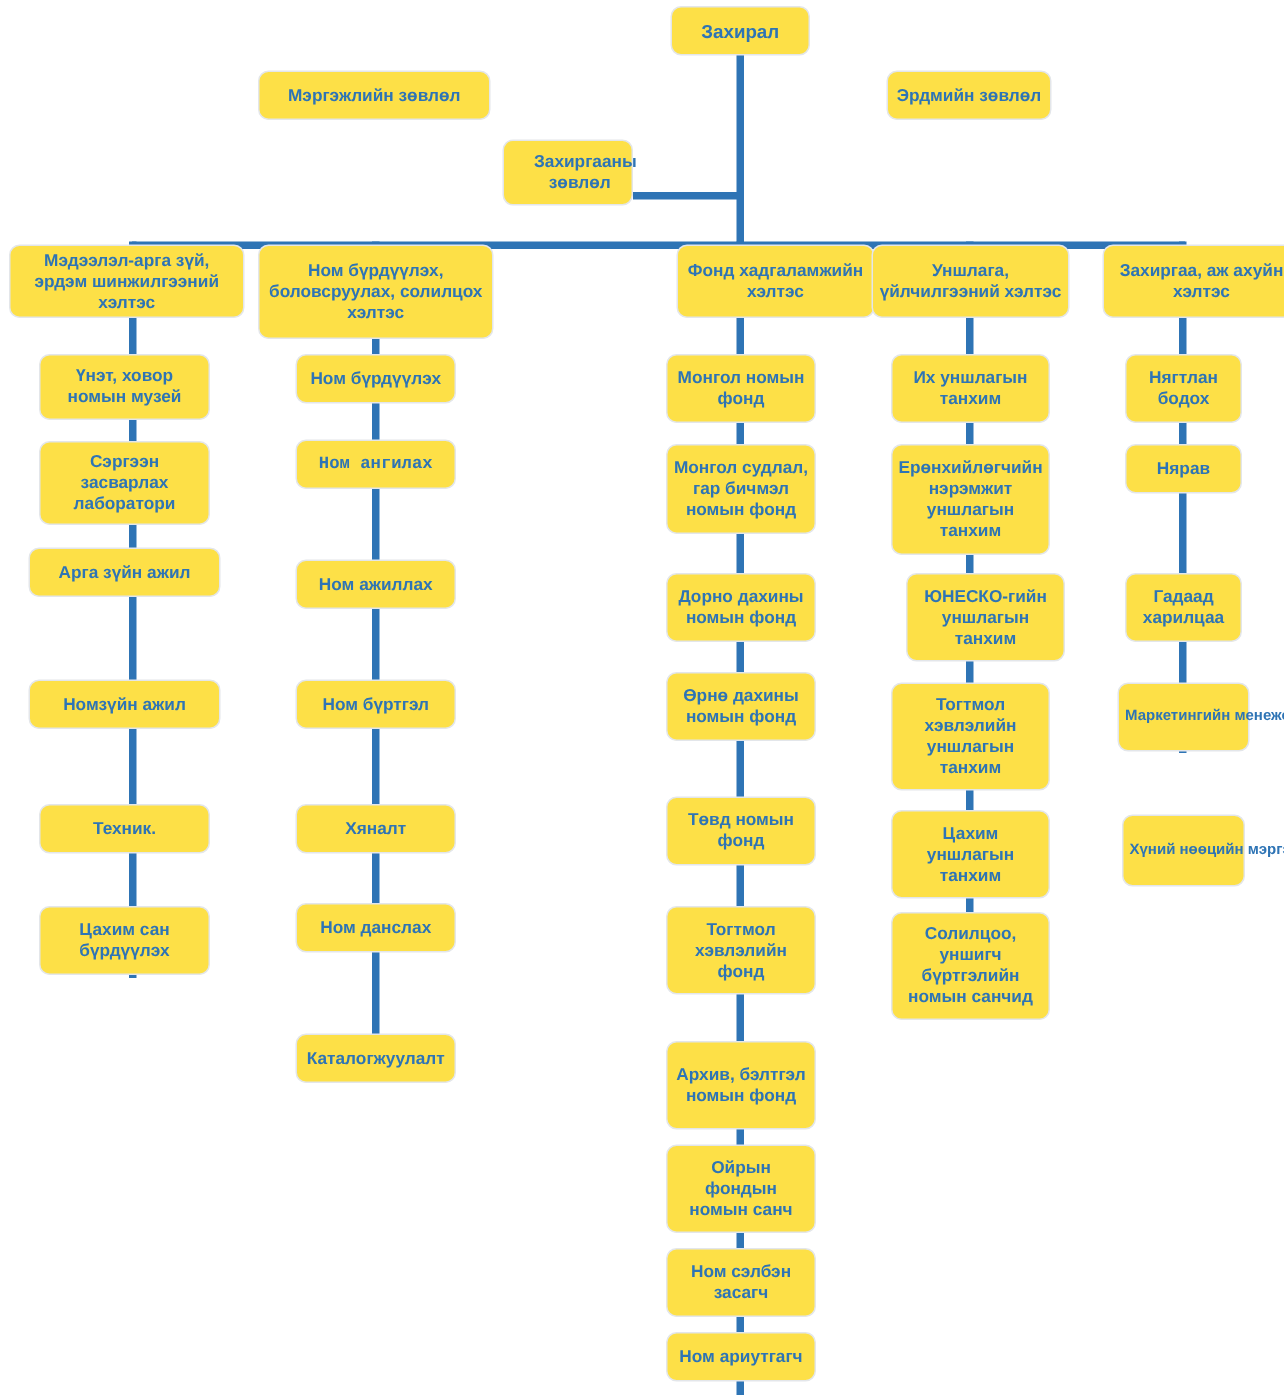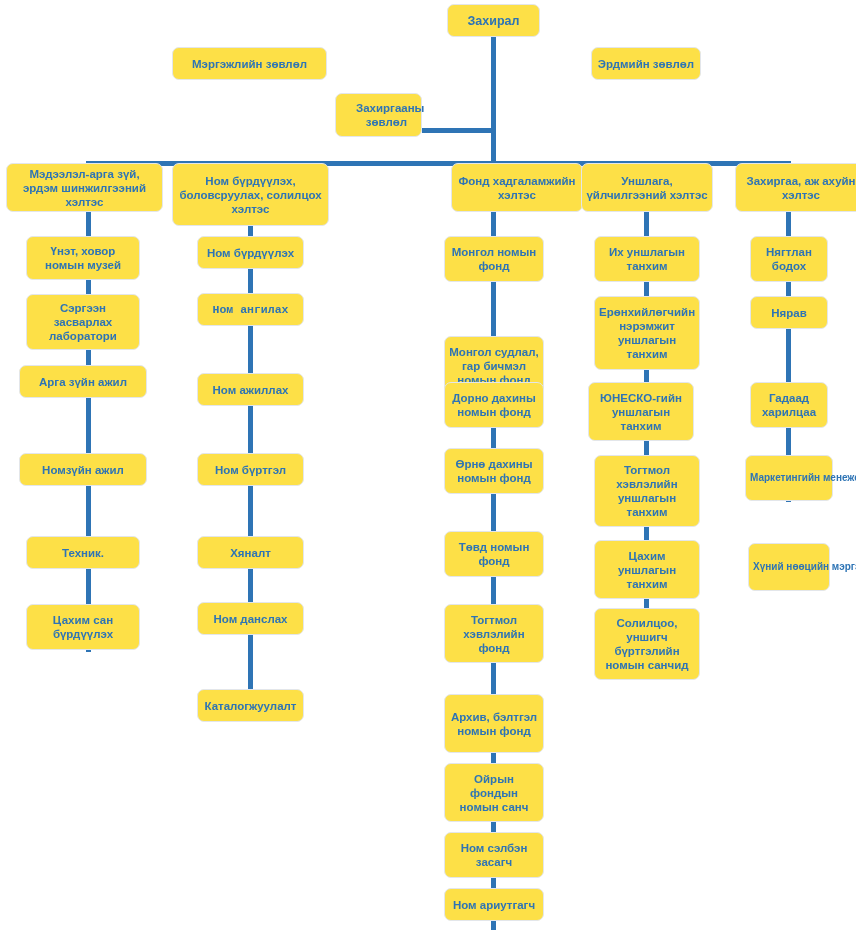--- a/index.html
+++ b/index.html
@@ -145,21 +145,21 @@
   <div class="node" style="left:197px; top:602px; width:107px; height:33px;">
     <span>Ном данслах</span>
   </div>
   <div class="node" style="left:197px; top:689px; width:107px; height:33px;">
     <span>Каталогжуулалт</span>
   </div>
 
   <div class="node" style="left:444px; top:236px; width:100px; height:46px;">
     <span>Монгол номын фонд</span>
   </div>
-  <div class="node" style="left:444px; top:296px; width:100px; height:60px;margin-top:40px;">
+  <div class="node" style="left:444px; top:296px; width:100px; height:60px;">
     <span>Монгол судлал, гар бичмэл номын фонд</span>
   </div>
   <div class="node" style="left:444px; top:382px; width:100px; height:46px;">
     <span>Дорно дахины номын фонд</span>
   </div>
   <div class="node" style="left:444px; top:448px; width:100px; height:46px;">
     <span>Өрнө дахины номын фонд</span>
   </div>
   <div class="node" style="left:444px; top:531px; width:100px; height:46px;">
     <span>Төвд номын фонд</span>
@@ -179,21 +179,21 @@
   <div class="node" style="left:444px; top:888px; width:100px; height:33px;">
     <span>Ном ариутгагч</span>
   </div>
 
   <div class="node" style="left:594px; top:236px; width:106px; height:46px;">
     <span>Их уншлагын танхим</span>
   </div>
   <div class="node" style="left:594px; top:296px; width:106px; height:74px;">
     <span>Ерөнхийлөгчийн нэрэмжит уншлагын танхим</span>
   </div>
-  <div class="node" style="left:588px; top:382px; width:106px; height:59px;">
+  <div class="node" style="left:604px; top:382px; width:106px; height:59px;">
     <span>ЮНЕСКО-гийн уншлагын танхим</span>
   </div>
   <div class="node" style="left:594px; top:455px; width:106px; height:72px;">
     <span>Тогтмол хэвлэлийн уншлагын танхим</span>
   </div>
   <div class="node" style="left:594px; top:608px; width:106px; height:72px;">
     <span>Солилцоо, уншигч бүртгэлийн номын санчид</span>
   </div>
   <div class="node" style="left:594px; top:540px; width:106px; height:59px;">
     <span>Цахим уншлагын танхим</span>

